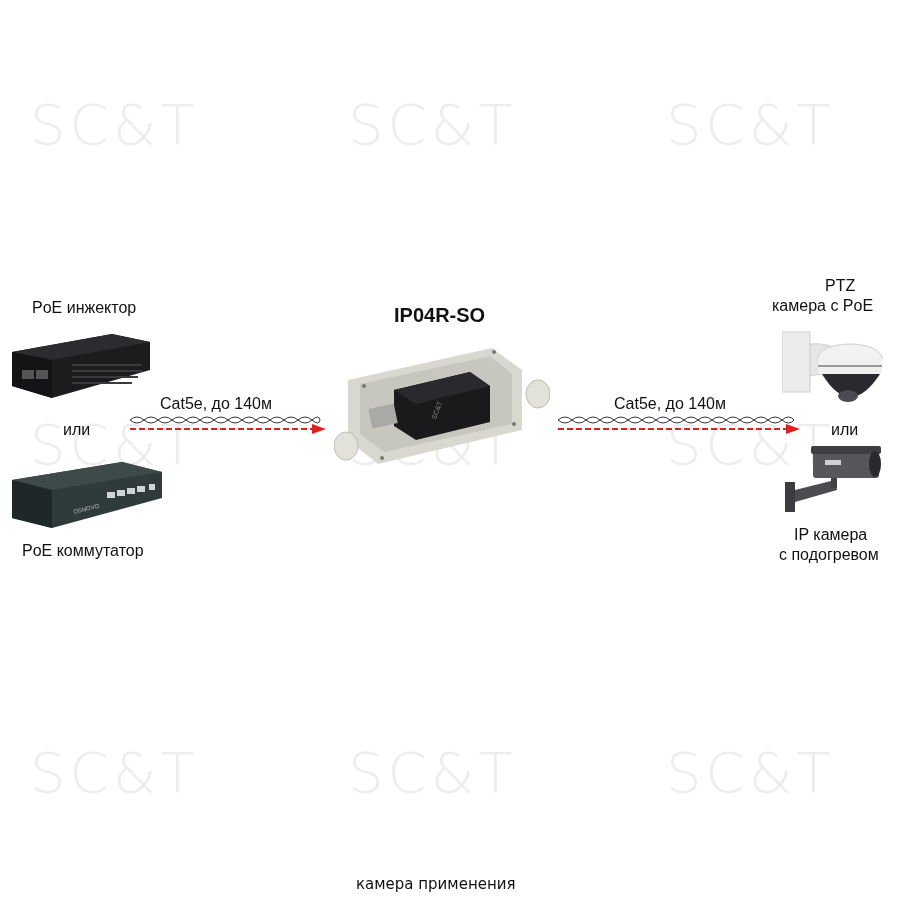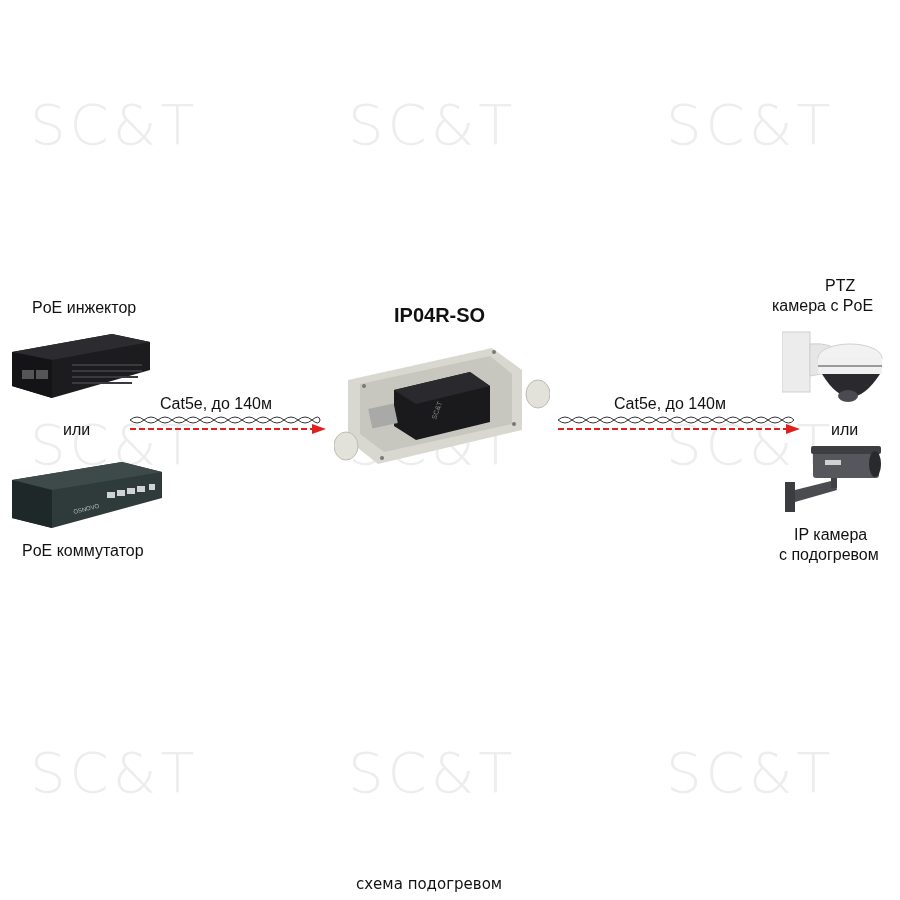--- a/index.html
+++ b/index.html
@@ -136,13 +136,13 @@
     <rect x="28" y="4" width="66" height="28" rx="3" fill="#55575c"></rect>
     <rect x="26" y="0" width="70" height="8" rx="2" fill="#3c3e42"></rect>
     <ellipse cx="90" cy="18" rx="6" ry="13" fill="#2a2a2e"></ellipse>
     <rect x="40" y="14" width="16" height="5" fill="#d0d0d0"></rect>
   </svg>
 </div>
 
 <div class="label" style="left:794px;top:525px;text-align:center;">IP камера</div>
 <div class="label" style="left:779px;top:545px;">с подогревом</div>
 
-<div class="label caption" style="left:356px;top:874px;">схема подогревом</div>
+<div class="label caption" style="left:356px;top:874px;">камера применения</div>
 
 </body></html>

